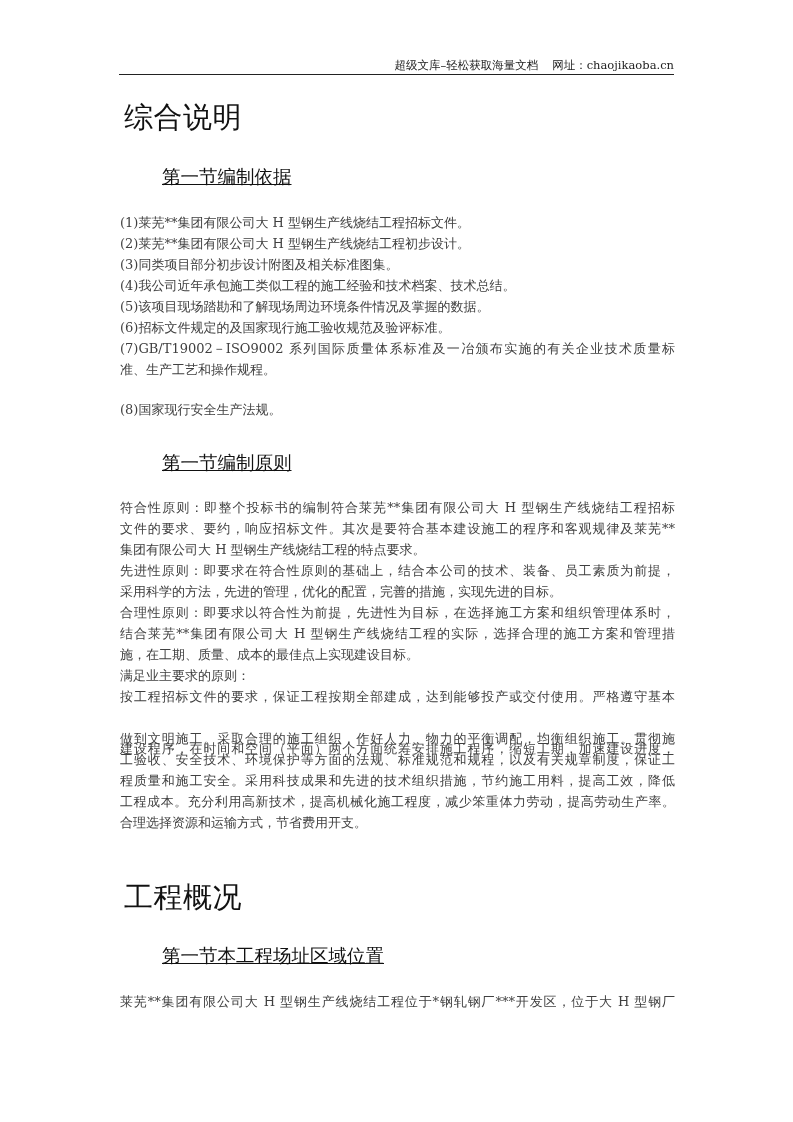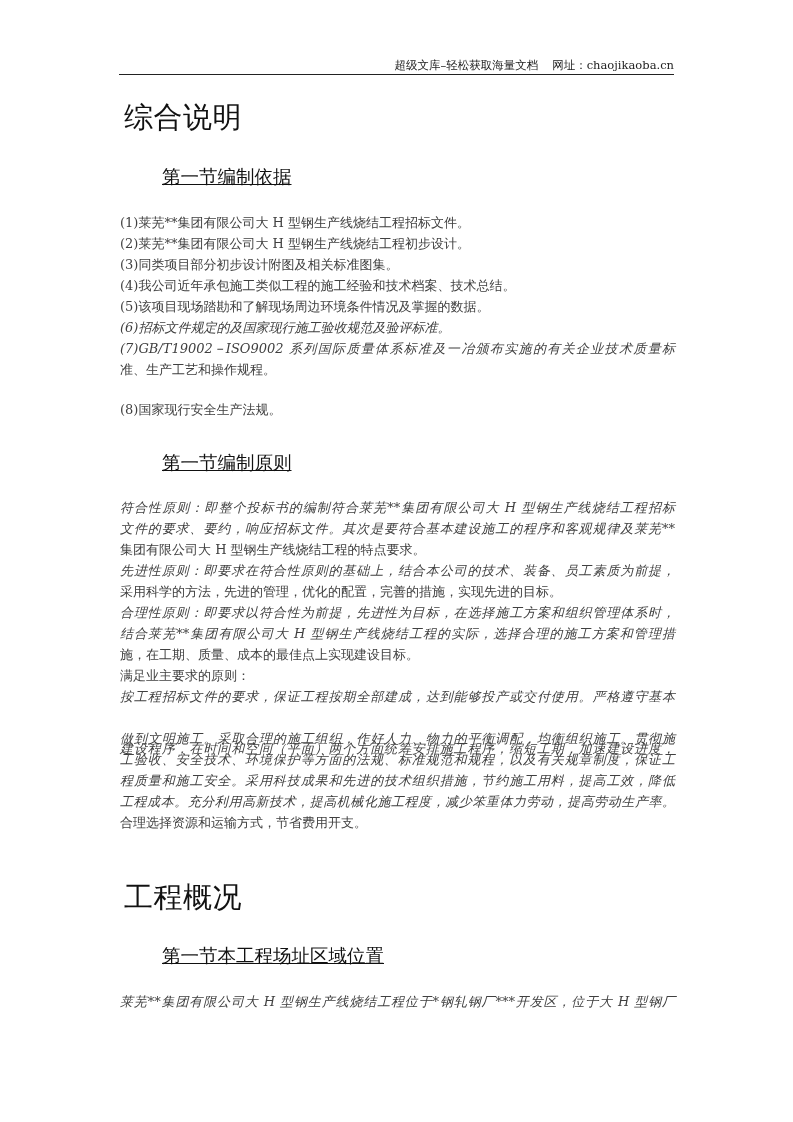--- a/index.html
+++ b/index.html
@@ -9,39 +9,39 @@
                  font-family: "DejaVu Serif", "Liberation Serif", serif; white-space: nowrap; }
   .header-text .site { margin-left: 14px; }
   .header-rule { position: absolute; left: 119px; width: 555px; top: 74px; height: 0;
                  border-top: 1px solid #222; }
   .h1 { position: absolute; left: 120px; font-size: 29px; font-family: "DejaVu Sans", "Liberation Sans", sans-serif;
         font-weight: normal; margin: 4px; letter-spacing: 0.5px; color: #111; white-space: nowrap; }
   .h2 { position: absolute; left: 162px; font-size: 18.5px; font-family: "DejaVu Sans", "Liberation Sans", sans-serif;
         font-weight: normal; margin: 0; color: #111; white-space: nowrap; text-decoration: underline; }
   .line { position: absolute; left: 120px; width: 555px; font-size: 13px; line-height: 20.6px;
           white-space: nowrap; color: #404040; }
-  .justify { text-align: justify; text-align-last: justify; font-style: italic; }
+  .justify { text-align: justify; text-align-last: justify; }
 </style>
 </head>
 <body>
 
 <div class="header-text">
   <span>超级文库–轻松获取海量文档</span><span class="site">网址：chaojikaoba.cn</span>
 </div>
 <div class="header-rule"></div>
 
 <h1 class="h1" style="top:94px;">综合说明</h1>
 <h2 class="h2" style="top:164px;">第一节编制依据</h2>
 
 <div class="line" style="top:213px;">(1)莱芜**集团有限公司大 H  型钢生产线烧结工程招标文件。</div>
 <div class="line" style="top:234px;">(2)莱芜**集团有限公司大 H  型钢生产线烧结工程初步设计。</div>
 <div class="line" style="top:255px;">(3)同类项目部分初步设计附图及相关标准图集。</div>
 <div class="line" style="top:276px;">(4)我公司近年承包施工类似工程的施工经验和技术档案、技术总结。</div>
 <div class="line" style="top:297px;">(5)该项目现场踏勘和了解现场周边环境条件情况及掌握的数据。</div>
-<div class="line" style="top:318px;font-style:italic;">(6)招标文件规定的及国家现行施工验收规范及验评标准。</div>
+<div class="line" style="top:318px;">(6)招标文件规定的及国家现行施工验收规范及验评标准。</div>
 <div class="line justify" style="top:339px;">(7)GB/T19002－ISO9002  系列国际质量体系标准及一冶颁布实施的有关企业技术质量标</div>
 <div class="line" style="top:360px;">准、生产工艺和操作规程。</div>
 <div class="line" style="top:400px;">(8)国家现行安全生产法规。</div>
 
 <h2 class="h2" style="top:450px;">第一节编制原则</h2>
 
 <div class="line justify" style="top:498px;">符合性原则：即整个投标书的编制符合莱芜**集团有限公司大 H  型钢生产线烧结工程招标</div>
 <div class="line justify" style="top:519px;">文件的要求、要约，响应招标文件。其次是要符合基本建设施工的程序和客观规律及莱芜**</div>
 <div class="line" style="top:540px;">集团有限公司大 H  型钢生产线烧结工程的特点要求。</div>
 <div class="line justify" style="top:561px;">先进性原则：即要求在符合性原则的基础上，结合本公司的技术、装备、员工素质为前提，</div>

